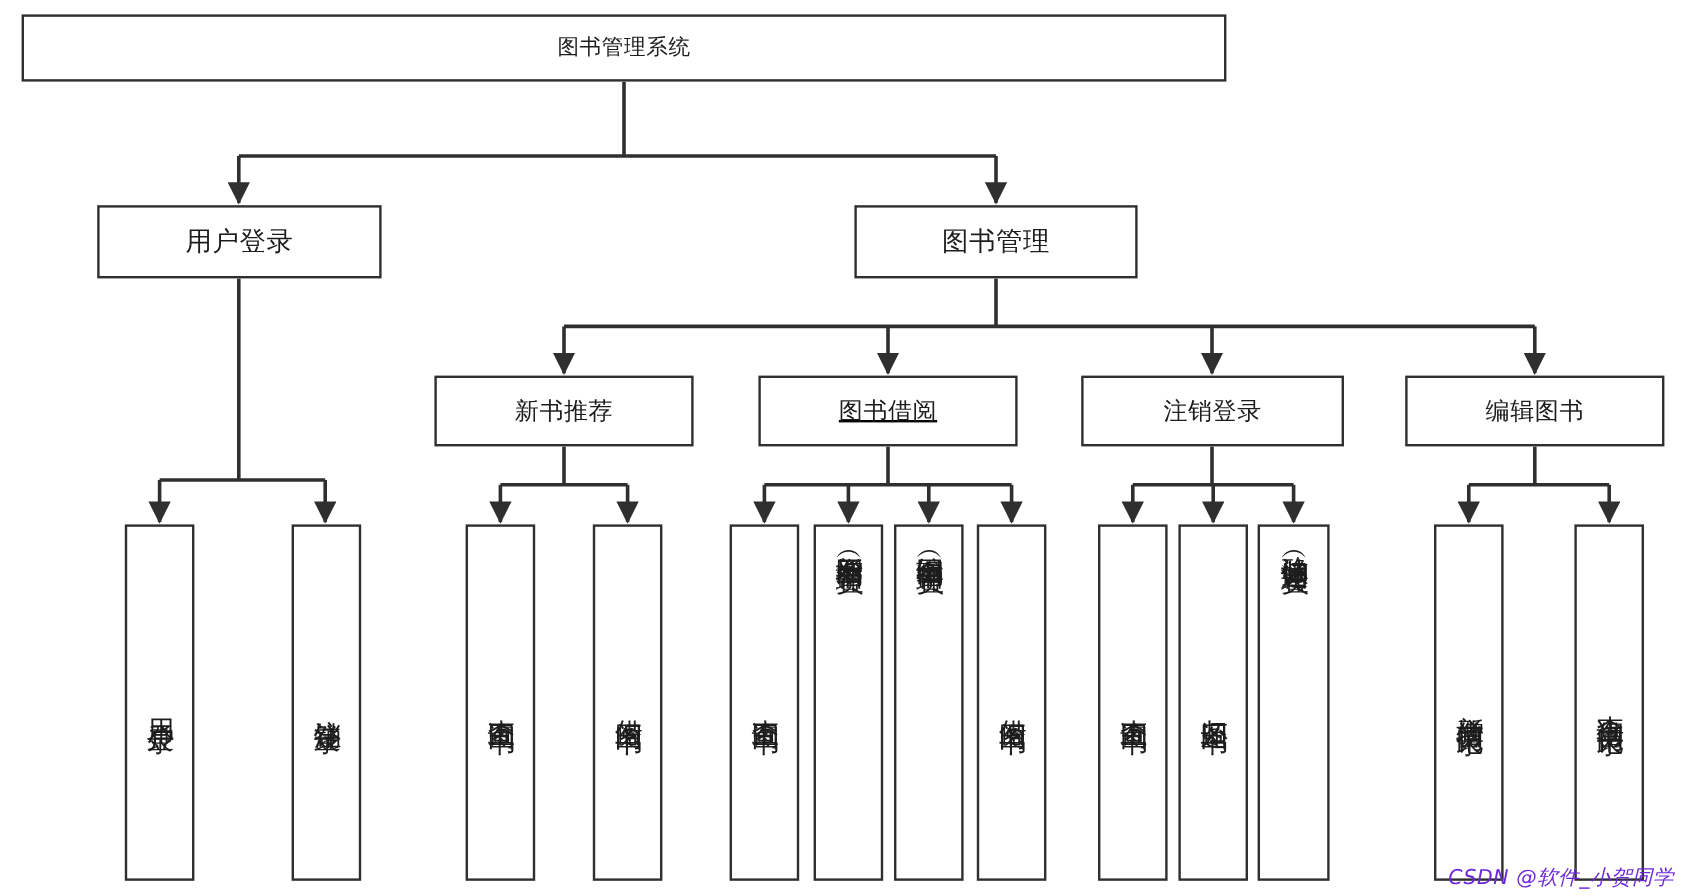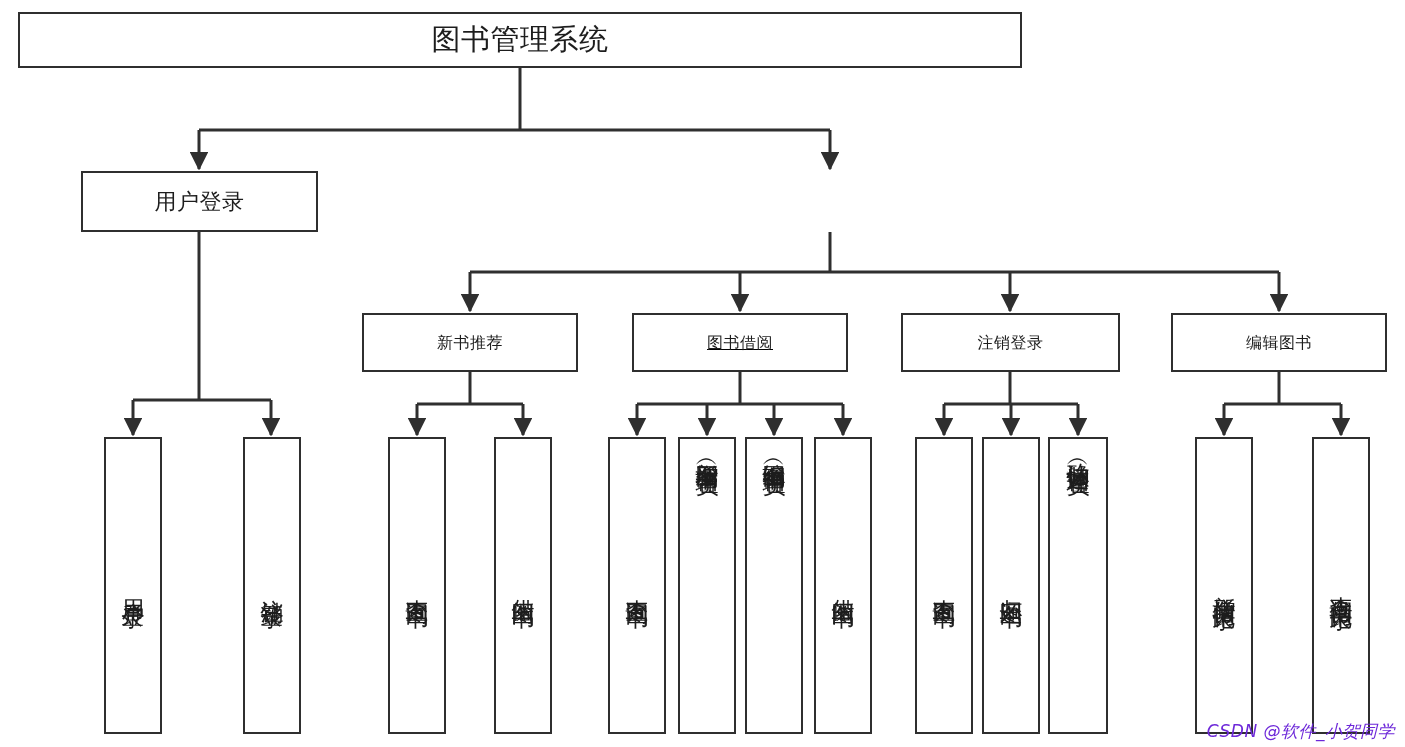--- a/index.html
+++ b/index.html
@@ -17,23 +17,23 @@
     border:2.5px solid #2f2f2f;
     display:flex;align-items:center;justify-content:center;
   }
   .node .label{
     color:#1d1d1d;
     line-height:1.08;
     text-align:center;
     white-space:nowrap;
     letter-spacing:0.5px;
   }
-  .lvl0 .label{font-size:29px;}
+  .lvl0 .label{font-size:18px;}
   .lvl1 .label{font-size:22px;}
-  .lvl2 .label{font-size:16px;}
+  .lvl2 .label{font-size:20px;}
   .leaf{align-items:flex-start;padding-top:6px;}
   .leaf .label{
     writing-mode:vertical-rl;
     text-orientation:upright;
     font-size:23px;
     letter-spacing:2.5px;
     white-space:pre;
     line-height:1;
   }
   .leaf.tall .label{font-size:23px;letter-spacing:1.5px;}
@@ -103,20 +103,23 @@
     </g>
   </svg>
 
   <div class="node lvl0" style="left:18px;top:12px;width:1004px;height:56px;">
     <span class="label">图书管理系统</span>
   </div>
 
   <div class="node lvl1" style="left:81px;top:171px;width:237px;height:61px;">
     <span class="label">用户登录</span>
   </div>
+  <div class="node lvl1" style="left:712px;top:171px;width:236px;height:61px;">
+    <span class="label">图书管理</span>
+  </div>
 
   <div class="node lvl2" style="left:362px;top:313px;width:216px;height:59px;">
     <span class="label">新书推荐</span>
   </div>
   <div class="node lvl2" style="left:632px;top:313px;width:216px;height:59px;text-decoration:underline;">
     <span class="label">图书借阅</span>
   </div>
   <div class="node lvl2" style="left:901px;top:313px;width:219px;height:59px;">
     <span class="label">注销登录</span>
   </div>

